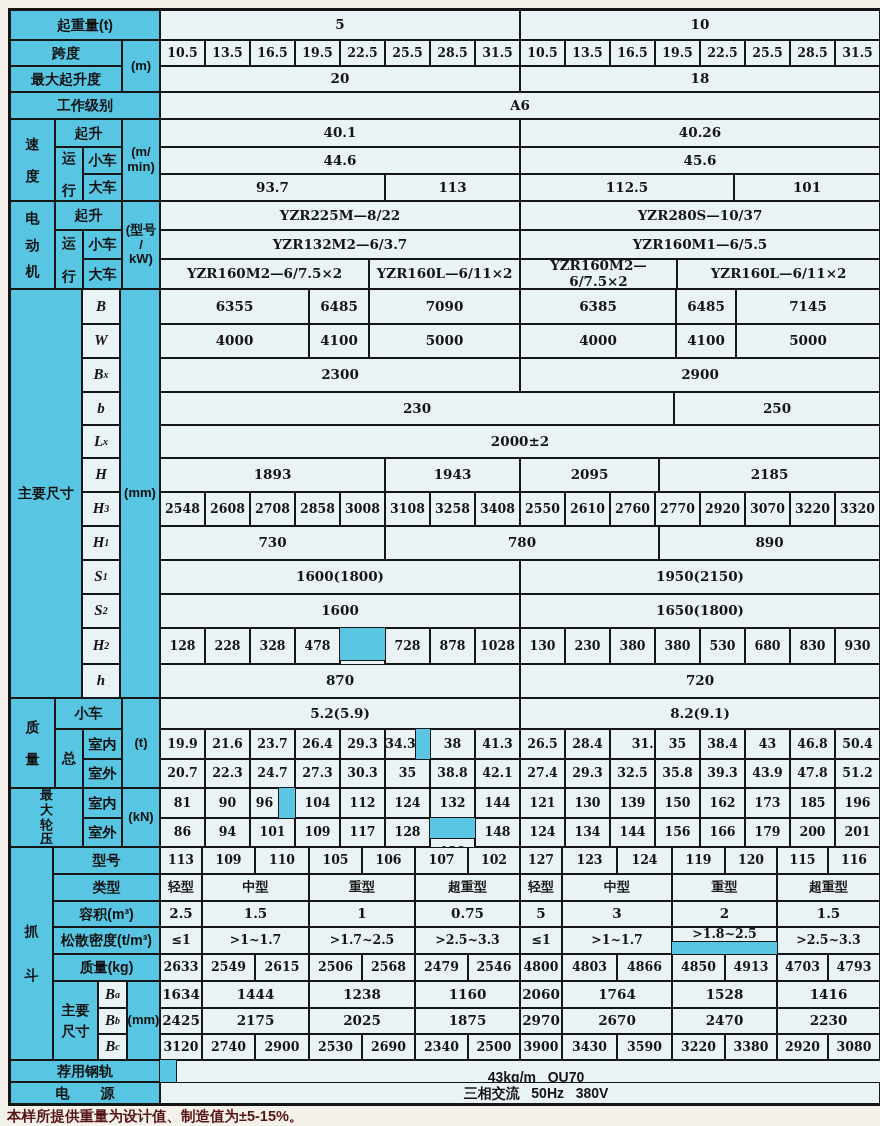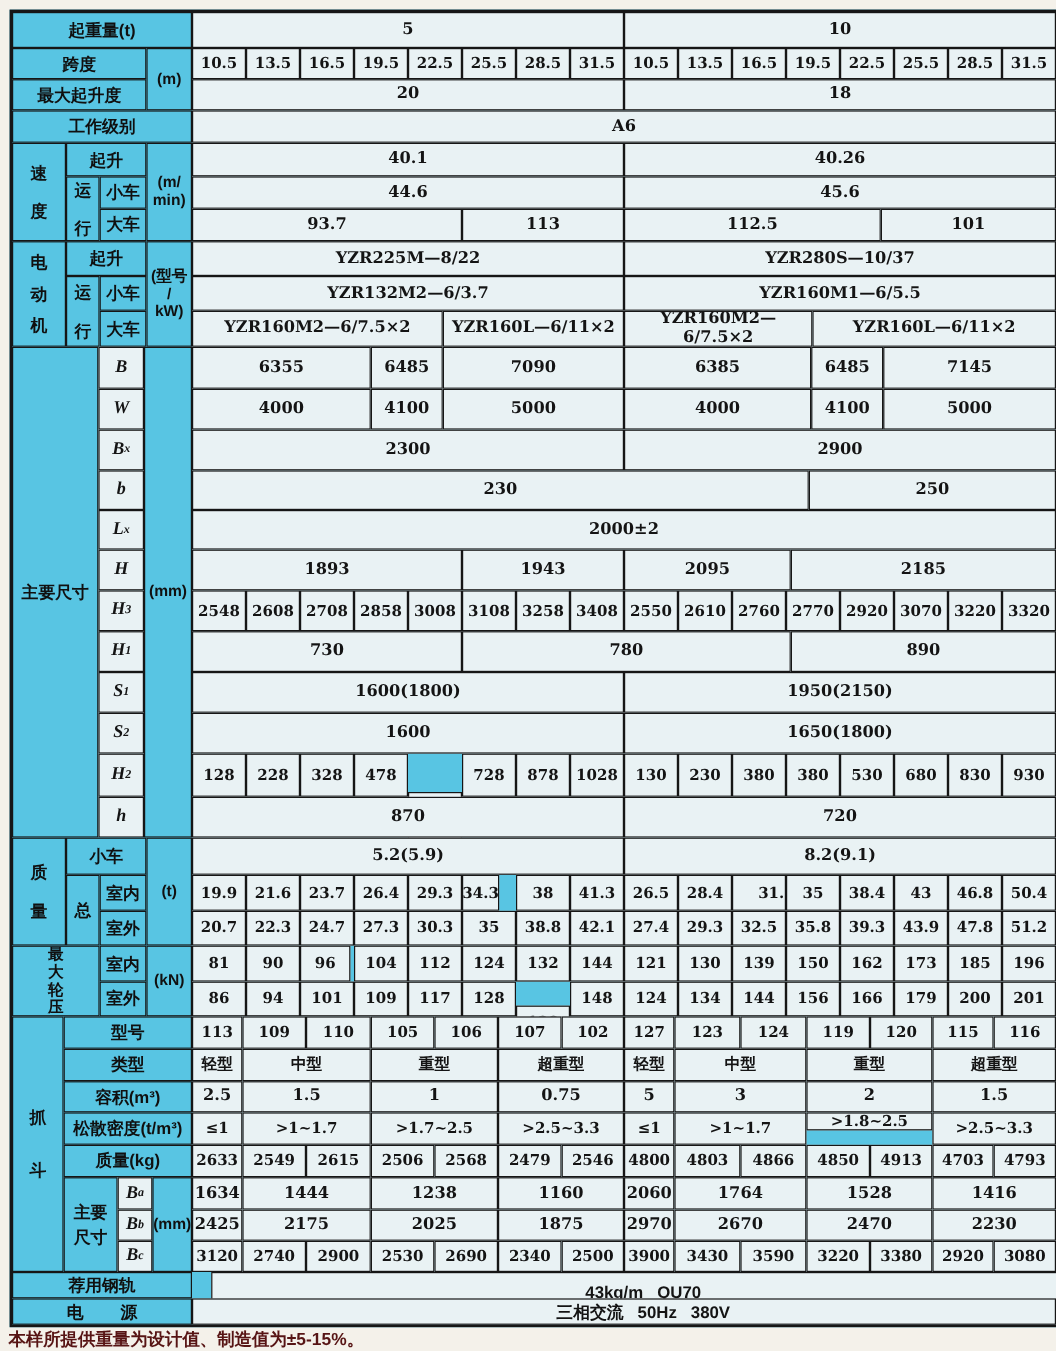--- a/index.html
+++ b/index.html
@@ -251,21 +251,21 @@
     <div class="c dt sm" style="left: 510px; top: 749px; width: 45px; height: 29px;">27.4</div>
     <div class="c dt sm" style="left: 555px; top: 749px; width: 45px; height: 29px;">29.3</div>
     <div class="c dt sm" style="left: 600px; top: 749px; width: 45px; height: 29px;">32.5</div>
     <div class="c dt sm" style="left: 645px; top: 749px; width: 45px; height: 29px;">35.8</div>
     <div class="c dt sm" style="left: 690px; top: 749px; width: 45px; height: 29px;">39.3</div>
     <div class="c dt sm" style="left: 735px; top: 749px; width: 45px; height: 29px;">43.9</div>
     <div class="c dt sm" style="left: 780px; top: 749px; width: 45px; height: 29px;">47.8</div>
     <div class="c dt sm" style="left: 825px; top: 749px; width: 45px; height: 29px;">51.2</div>
     <div class="c dt sm" style="left: 150px; top: 778px; width: 45px; height: 30px;">81</div>
     <div class="c dt sm" style="left: 195px; top: 778px; width: 45px; height: 30px;">90</div>
-    <div class="c dt sm" style="left: 240px; top: 778px; width: 42px; height: 30px;">96</div>
+    <div class="c dt sm" style="left: 240px; top: 778px; width: 29px; height: 30px;">96</div>
     <div class="c dt sm" style="left: 285px; top: 778px; width: 45px; height: 30px;">104</div>
     <div class="c dt sm" style="left: 330px; top: 778px; width: 45px; height: 30px;">112</div>
     <div class="c dt sm" style="left: 375px; top: 778px; width: 45px; height: 30px;">124</div>
     <div class="c dt sm" style="left: 420px; top: 778px; width: 45px; height: 30px;">132</div>
     <div class="c dt sm" style="left: 465px; top: 778px; width: 45px; height: 30px;">144</div>
     <div class="c dt sm" style="left: 510px; top: 778px; width: 45px; height: 30px;">121</div>
     <div class="c dt sm" style="left: 555px; top: 778px; width: 45px; height: 30px;">130</div>
     <div class="c dt sm" style="left: 600px; top: 778px; width: 45px; height: 30px;">139</div>
     <div class="c dt sm" style="left: 645px; top: 778px; width: 45px; height: 30px;">150</div>
     <div class="c dt sm" style="left: 690px; top: 778px; width: 45px; height: 30px;">162</div>

